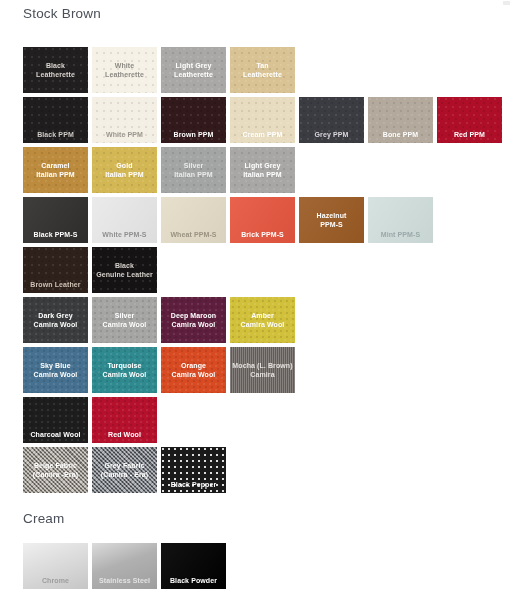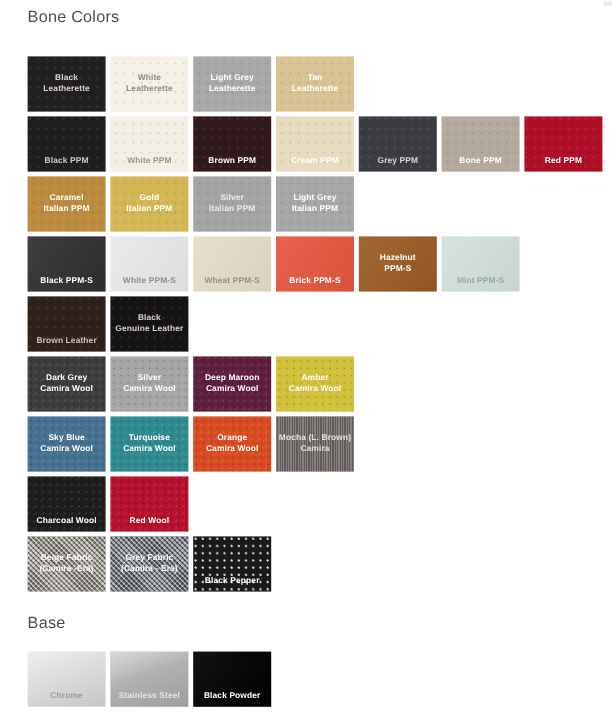--- a/index.html
+++ b/index.html
@@ -125,21 +125,21 @@
     opacity:.8;
   }
 </style>
 </head>
 <body>
 
 <div class="page">
 
   <div class="corner-artifact"></div>
 
-  <div class="section-title" id="stock-colors-title">Bone Colors</div>
+  <div class="section-title" id="stock-colors-title">Stock Brown</div>
 
   <div class="swatch-grid" id="stock-grid">
       <div class="row">
         <div class="swatch tex-grain ctr" style="background: rgb(34, 31, 32);">
           <div class="label" style="color: rgb(216, 212, 207);">Black
 Leatherette</div>
         </div>
         <div class="swatch tex-grain ctr" style="background: rgb(245, 241, 230);">
           <div class="label" style="color: rgb(140, 138, 132);">White
 Leatherette</div>
@@ -276,21 +276,21 @@
         <div class="swatch tex-weave ctr" style="background: rgb(110, 115, 124);">
           <div class="label" style="color: rgb(255, 255, 255);">Grey Fabric
 (Camira - Era)</div>
         </div>
         <div class="swatch tex-dots" style="background: rgb(26, 26, 26);">
           <div class="label" style="color: rgb(255, 255, 255);">Black Pepper</div>
         </div>
       </div>
     </div>
 
-  <div class="section-title" id="base-title">Base</div>
+  <div class="section-title" id="base-title">Cream</div>
 
   <div class="swatch-grid" id="base-grid">
       <div class="row">
         <div class="swatch tex-metal" style="background: rgb(220, 220, 220);">
           <div class="label" style="color: rgb(157, 157, 157);">Chrome</div>
         </div>
         <div class="swatch tex-metal" style="background: rgb(176, 176, 176);">
           <div class="label" style="color: rgb(227, 227, 227);">Stainless Steel</div>
         </div>
         <div class="swatch tex-smooth" style="background: rgb(0, 0, 0);">

